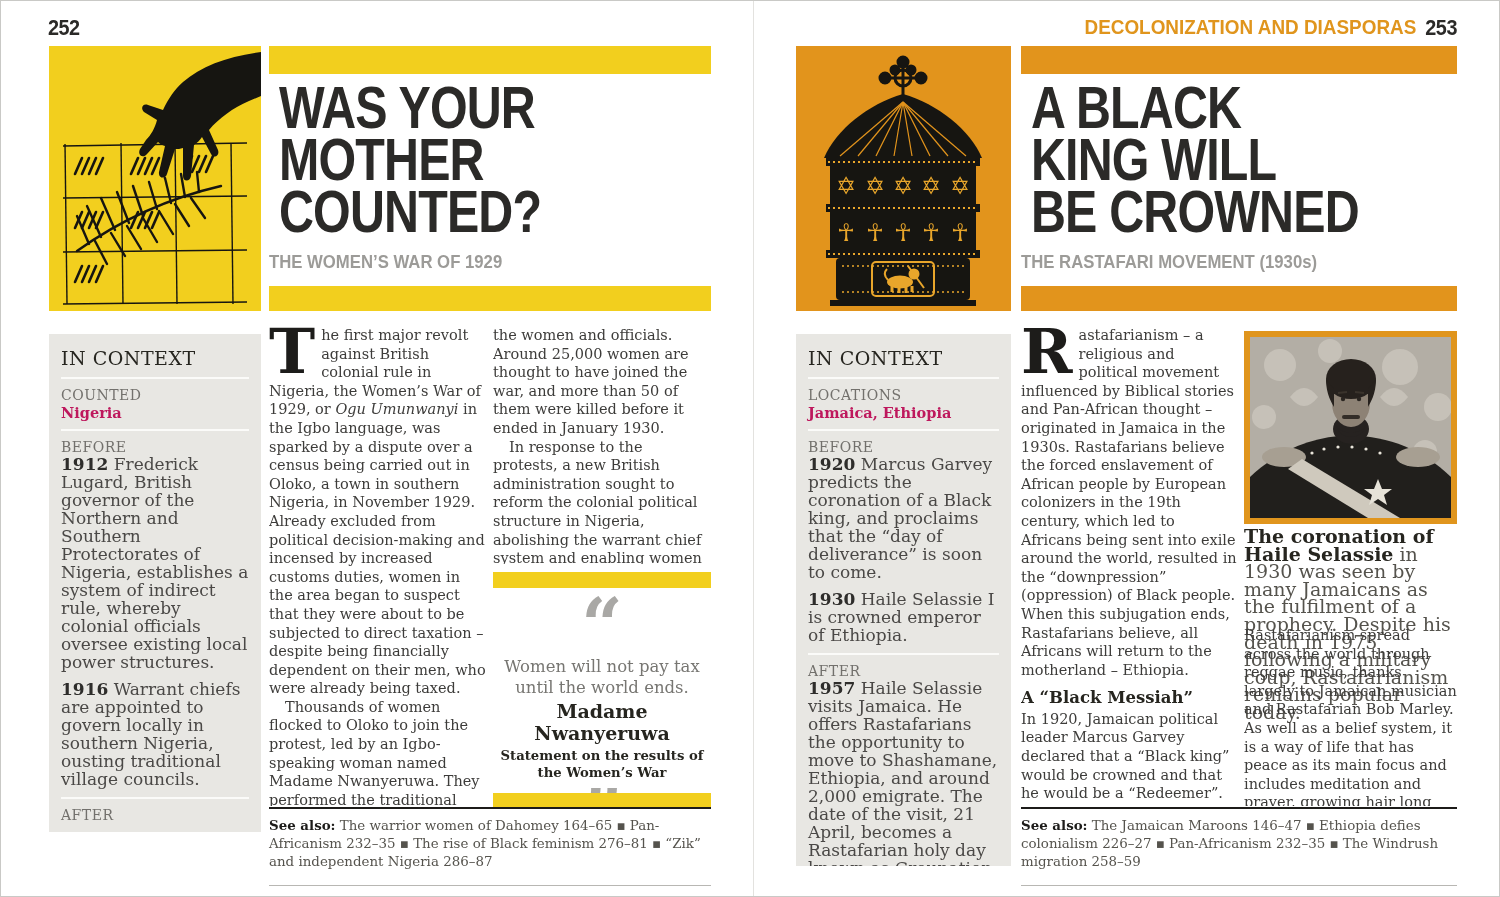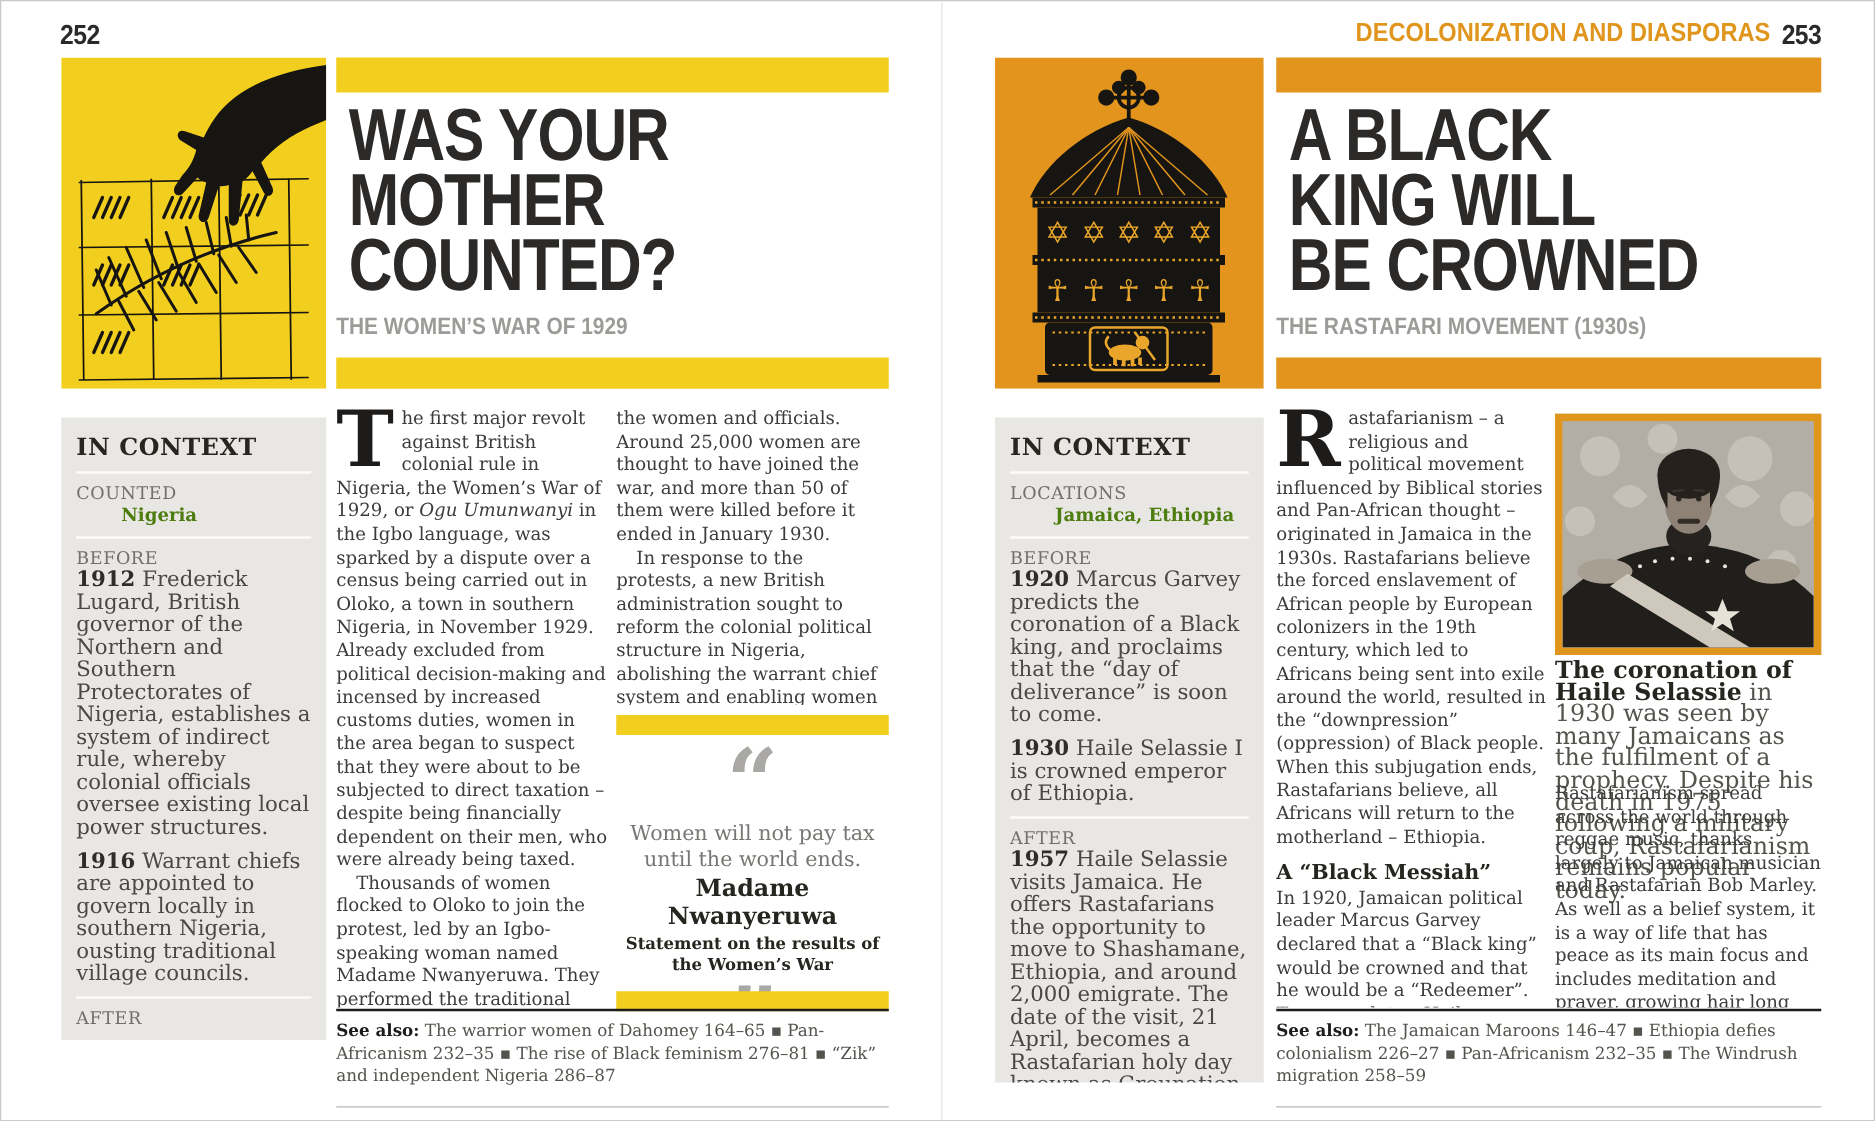--- a/index.html
+++ b/index.html
@@ -28,24 +28,24 @@
   .bar.orange{background:#e2941c;}
   .bigtitle{position:absolute;top:36px;left:10px;}
   .bigtitle .tl{font-family:"Liberation Sans",sans-serif;font-weight:bold;font-size:59px;line-height:52px;
                 color:#2b2a28;letter-spacing:-1px;transform:scaleX(0.82);transform-origin:left center;white-space:nowrap;}
   .subtitle{position:absolute;left:0;top:205px;font-family:"Liberation Sans",sans-serif;font-weight:bold;
             font-size:19px;color:#9c9b98;letter-spacing:0;transform:scaleX(0.88);transform-origin:left center;white-space:nowrap;}
   
   .sidebar{position:absolute;top:333px;background:#e8e7e3;padding:11px 12px;box-sizing:border-box;overflow:hidden;}
   .sb-left{left:48px;width:212px;height:498px;}
   .sb-right{left:795px;width:215px;height:532px;}
-  .sb-head{font-size:19px;font-weight:bold;color:#26251f;letter-spacing:0.5px;margin:2px 0 8px 0;}
+  .sb-head{font-size:19px;font-weight:normal;color:#26251f;letter-spacing:0.5px;margin:2px 0 8px 0;}
   .sb-rule{border-top:2px solid #fbfbf9;margin:8px 0;}
   .sb-label{font-size:14px;color:#72706c;letter-spacing:0.5px;}
-  .sb-loc{font-size:14.5px;font-weight:bold;color:#4d7c0f;margin-top:1px;margin-left:36px;}
+  .sb-loc{font-size:14.5px;font-weight:bold;color:#be185d;margin-top:1px;}
   .sb-entry{font-size:17px;line-height:18px;color:#4a4846;margin:0 0 9px 0;}
   .sb-entry .yr{font-weight:bold;color:#2e2d2b;}
   
   .col{position:absolute;top:325px;font-size:14.5px;line-height:18.6px;color:#3d3c3a;overflow:hidden;}
   .c1-left{left:268px;width:217px;height:480px;}
   .c2-left{left:492px;width:218px;height:238px;}
   .c1-right{left:1020px;width:217px;height:480px;}
   .c2-right{left:1243px;width:213px;height:480px;}
   .col p{margin:0;}
   .col p.indent{text-indent:16px;}

